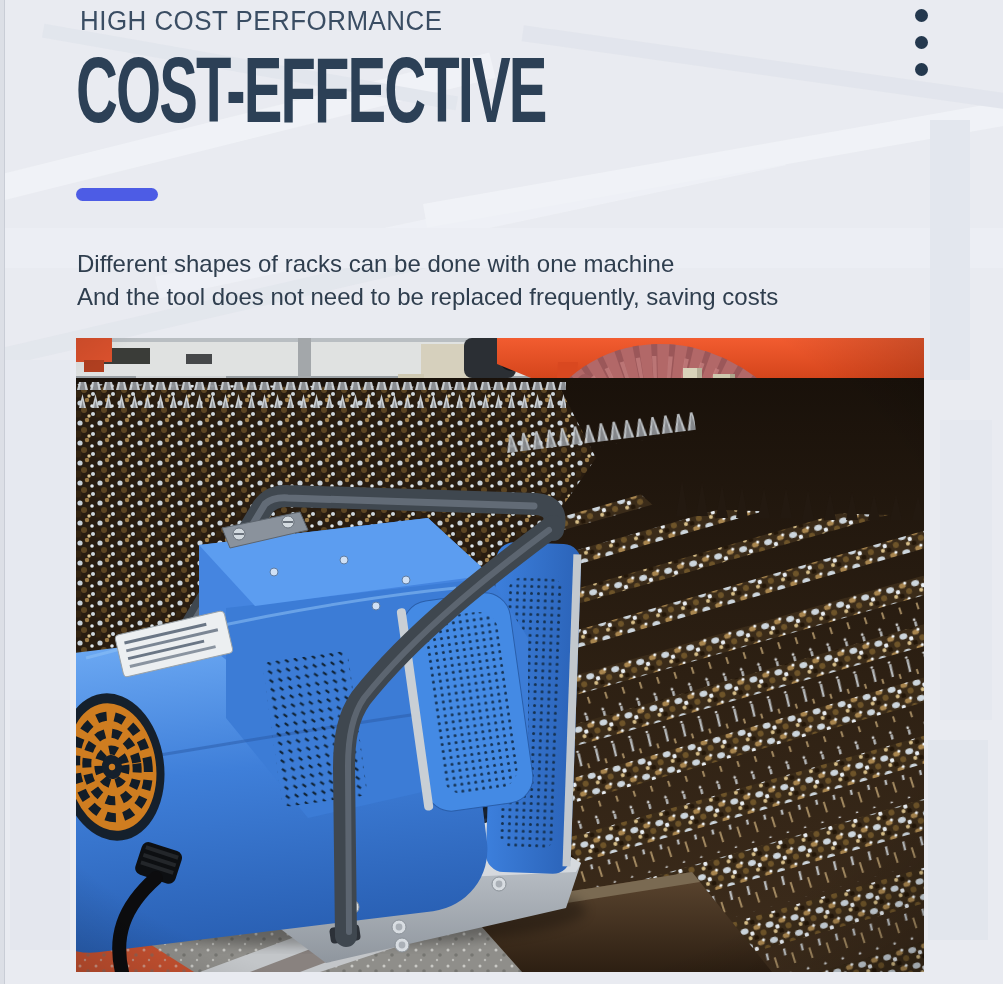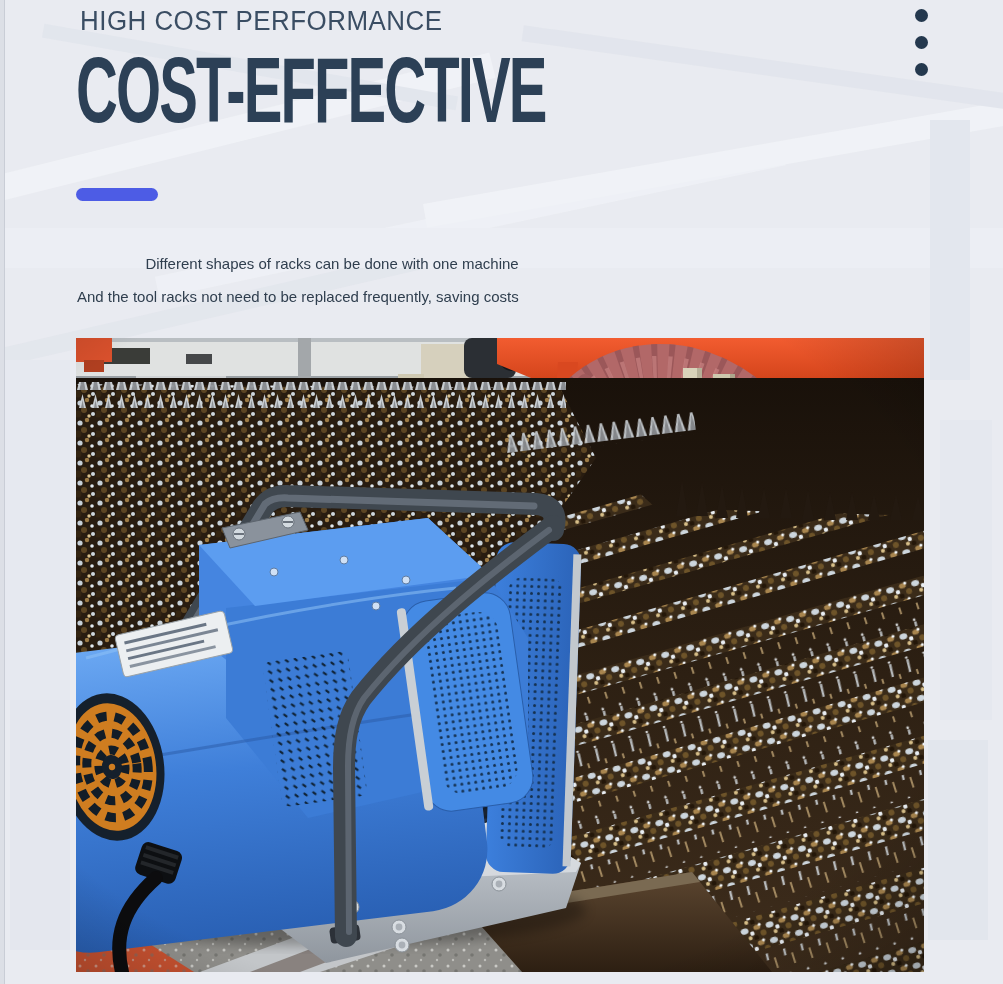--- a/index.html
+++ b/index.html
@@ -28,21 +28,21 @@
   }
   .divider {
     position:absolute; left:76px; top:188px; width:82px; height:13px;
     border-radius:7px; z-index:2;
   }
   .dots { position:absolute; left:915px; top:9px; z-index:2; display:flex;
     flex-direction:column; gap:14px; }
   .dots span { width:13px; height:13px; border-radius:50%; display:block; }
   .description {
     position:absolute; left:77px; top:247px; z-index:2;
-    font-size:15px; line-height:33px; color:#2f3e4e; white-space:nowrap;text-align:right;
+    font-size:24px; line-height:33px; color:#2f3e4e; white-space:nowrap;
   }
   .photo-wrap {
     position:absolute; left:76px; top:338px; width:848px; height:634px; z-index:2;
   }
   .photo-wrap svg { display:block; }
 </style>
 </head>
 <body>
 
 <svg id="bg-ceiling" viewBox="0 0 1003 984">
@@ -67,21 +67,21 @@
 <div class="eyebrow">HIGH COST PERFORMANCE</div>
 <h1 class="title">COST-EFFECTIVE</h1>
 <div class="divider" style="background:#4d5ce5;"></div>
 <div class="dots">
   <span style="background:#24384e;"></span>
   <span style="background:#24384e;"></span>
   <span style="background:#24384e;"></span>
 </div>
 <div class="description">
   <div>Different shapes of racks can be done with one machine</div>
-  <div>And the tool racks not need to be replaced frequently, saving costs</div>
+  <div>And the tool does not need to be replaced frequently, saving costs</div>
 </div>
 
 <div class="photo-wrap">
 <svg width="848" height="634" viewBox="0 0 848 634" role="img" aria-label="Blue portable rack-cleaning machine with gray tubular handle sitting on rows of spiked plating racks in a factory, orange beam and pink flexible duct in the background">
   <defs>
     <clipPath id="photoClip">
           <rect x="0" y="0" width="848" height="634"></rect>
         </clipPath>
     <clipPath id="rackClip">
       <polygon points="0,46 424,46 500,98 580,170 848,178 848,634 0,634"></polygon>

